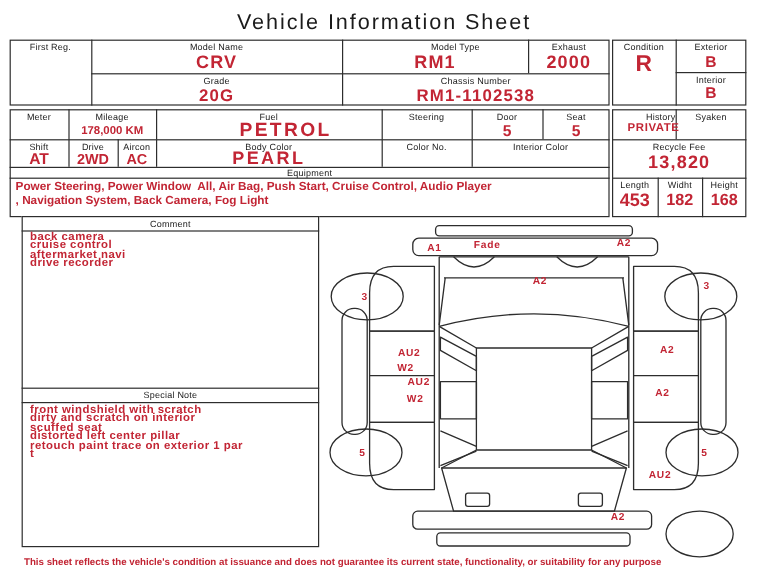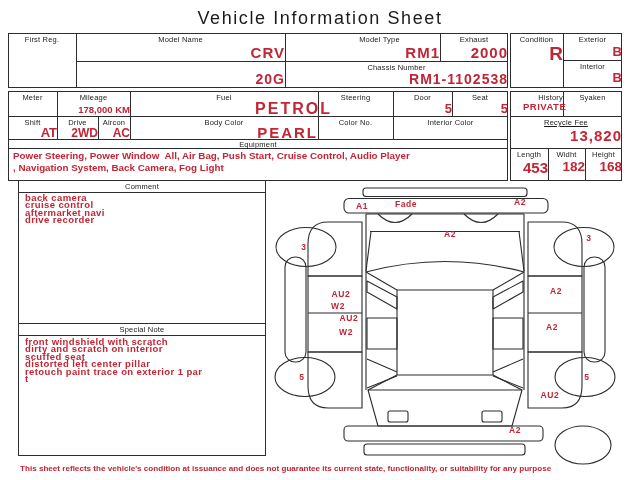--- a/index.html
+++ b/index.html
@@ -7,21 +7,21 @@
   html,body { background:#888; }
   .sheet { position:relative; width:640px; height:480px; background:#fff;
            font-family:"Liberation Sans", sans-serif; overflow:hidden; margin:0 auto; }
   .title { position:absolute; left:0; right:0; top:8px; text-align:center;
            font-size:18px; letter-spacing:1.6px; color:#1b1b1b; font-weight:500; }
   .bx { position:absolute; border:1px solid var(--ink); background:#fff; }
   .vl { position:absolute; width:1px; background:var(--ink); }
   .hl { position:absolute; height:1px; background:var(--ink); }
   .lbl { position:absolute; font-size:7.5px; color:#1b1b1b; text-align:center;
          letter-spacing:0.2px; white-space:nowrap; }
-  .val { position:absolute; color:var(--red); font-weight:bold; text-align:right;
+  .val { position:absolute; color:var(--red); font-weight:bold; text-align:center;
          white-space:nowrap; }
   .pre { white-space:pre; text-align:left; }
   .redlines { position:absolute; color:var(--red); font-weight:bold;
               font-size:9.5px; line-height:7.4px; letter-spacing:0.4px; }
   .disclaimer { position:absolute; left:20px; top:464px; color:var(--red);
                 font-weight:bold; font-size:8.1px; white-space:nowrap; }
   svg.car { position:absolute; left:268px; top:182px; }
   .cl { fill:none; stroke:var(--ink); stroke-width:1.1; stroke-linejoin:round; }
   .dlabel { fill:var(--red); font-family:"Liberation Sans",sans-serif;
             font-size:8.5px; font-weight:bold; letter-spacing:0.6px; }
@@ -39,20 +39,21 @@
   <div class="vl" style="left:440px;top:33px;height:28px;"></div>
   <div class="hl" style="left:76px;top:61px;width:432px;"></div>
 
   <div class="lbl" style="left:8px;top:35px;width:68px;">First Reg.</div>
   <div class="lbl" style="left:76px;top:35px;width:209px;">Model Name</div>
   <div class="val" style="left:76px;top:44px;width:209px;font-size:15px;letter-spacing:1px;">CRV</div>
   <div class="lbl" style="left:302px;top:35px;width:155px;">Model Type</div>
   <div class="val" style="left:285px;top:44px;width:155px;font-size:15px;letter-spacing:1px;">RM1</div>
   <div class="lbl" style="left:440px;top:35px;width:68px;">Exhaust</div>
   <div class="val" style="left:440px;top:44px;width:68px;font-size:15px;letter-spacing:1px;">2000</div>
+  <div class="lbl" style="left:76px;top:63px;width:209px;">Grade</div>
   <div class="val" style="left:76px;top:71px;width:209px;font-size:14px;letter-spacing:1px;">20G</div>
   <div class="lbl" style="left:285px;top:63px;width:223px;">Chassis Number</div>
   <div class="val" style="left:285px;top:71px;width:223px;font-size:14px;letter-spacing:1px;">RM1-1102538</div>
 
   <div class="bx" style="left:510px;top:33px;width:112px;height:55px;"></div>
   <div class="vl" style="left:563px;top:33px;height:55px;"></div>
   <div class="hl" style="left:563px;top:60px;width:59px;"></div>
   <div class="lbl" style="left:510px;top:35px;width:53px;">Condition</div>
   <div class="val" style="left:510px;top:43px;width:53px;font-size:19px;">R</div>
   <div class="lbl" style="left:563px;top:35px;width:59px;">Exterior</div>
@@ -104,21 +105,21 @@
   <div class="bx" style="left:510px;top:91px;width:112px;height:90px;"></div>
   <div class="vl" style="left:563px;top:91px;height:25px;"></div>
   <div class="hl" style="left:510px;top:116px;width:112px;"></div>
   <div class="hl" style="left:510px;top:148px;width:112px;"></div>
   <div class="vl" style="left:548px;top:148px;height:33px;"></div>
   <div class="vl" style="left:585px;top:148px;height:33px;"></div>
 
   <div class="lbl" style="left:510px;top:93px;width:53px;text-align:right;">History</div>
   <div class="val" style="left:510px;top:101px;width:53px;font-size:9.5px;letter-spacing:0.5px;padding-left:13px;">PRIVATE</div>
   <div class="lbl" style="left:563px;top:93px;width:59px;">Syaken</div>
-  <div class="lbl" style="left:510px;top:118px;width:112px;text-decoration:underline;">Recycle Fee</div>
+  <div class="lbl" style="left:510px;top:118px;width:112px;">Recycle Fee</div>
   <div class="val" style="left:510px;top:127px;width:112px;font-size:15px;letter-spacing:1px;">13,820</div>
   <div class="lbl" style="left:510px;top:150px;width:38px;">Length</div>
   <div class="val" style="left:510px;top:159px;width:38px;font-size:15px;">453</div>
   <div class="lbl" style="left:548px;top:150px;width:37px;">Widht</div>
   <div class="val" style="left:548px;top:159px;width:37px;font-size:13.5px;">182</div>
   <div class="lbl" style="left:585px;top:150px;width:37px;">Height</div>
   <div class="val" style="left:585px;top:159px;width:37px;font-size:13.5px;">168</div>
 
   <div class="bx" style="left:18px;top:180px;width:248px;height:276px;"></div>
   <div class="hl" style="left:18px;top:192px;width:248px;"></div>

